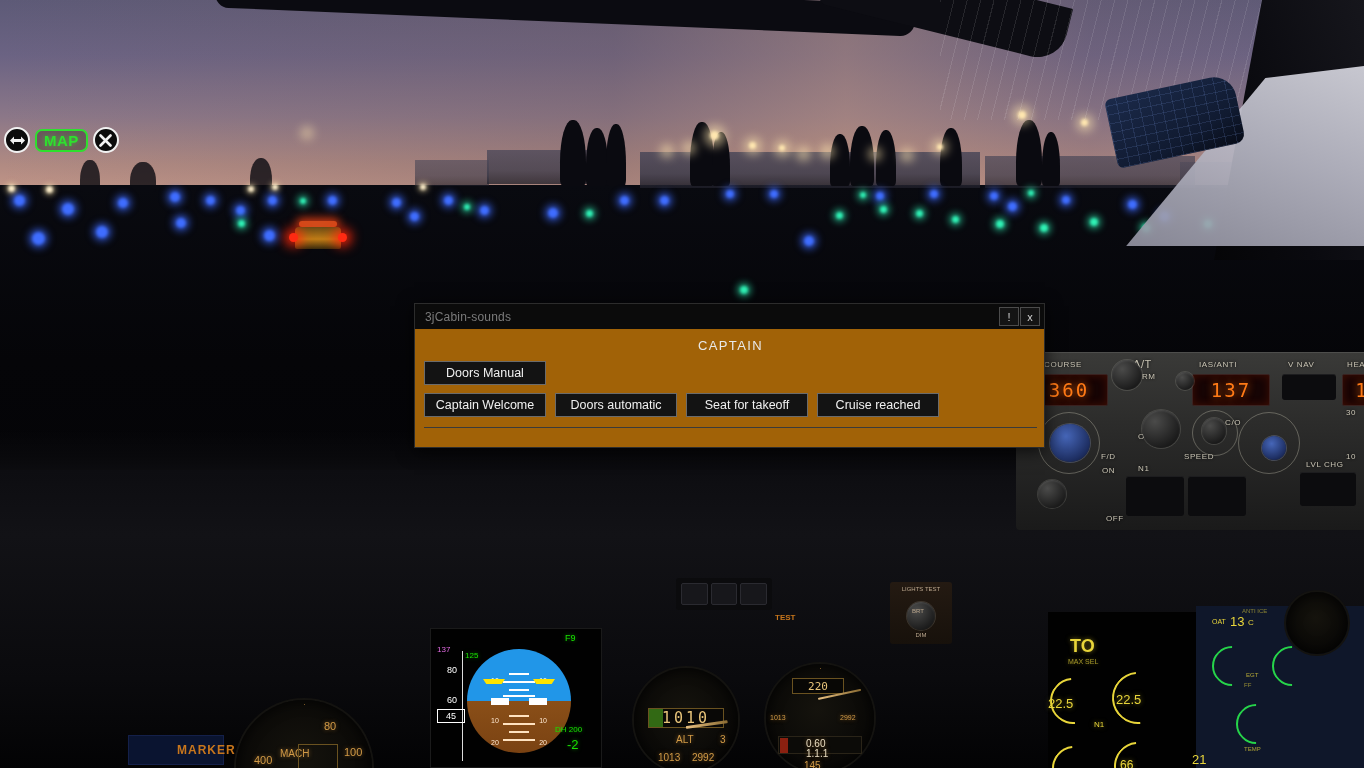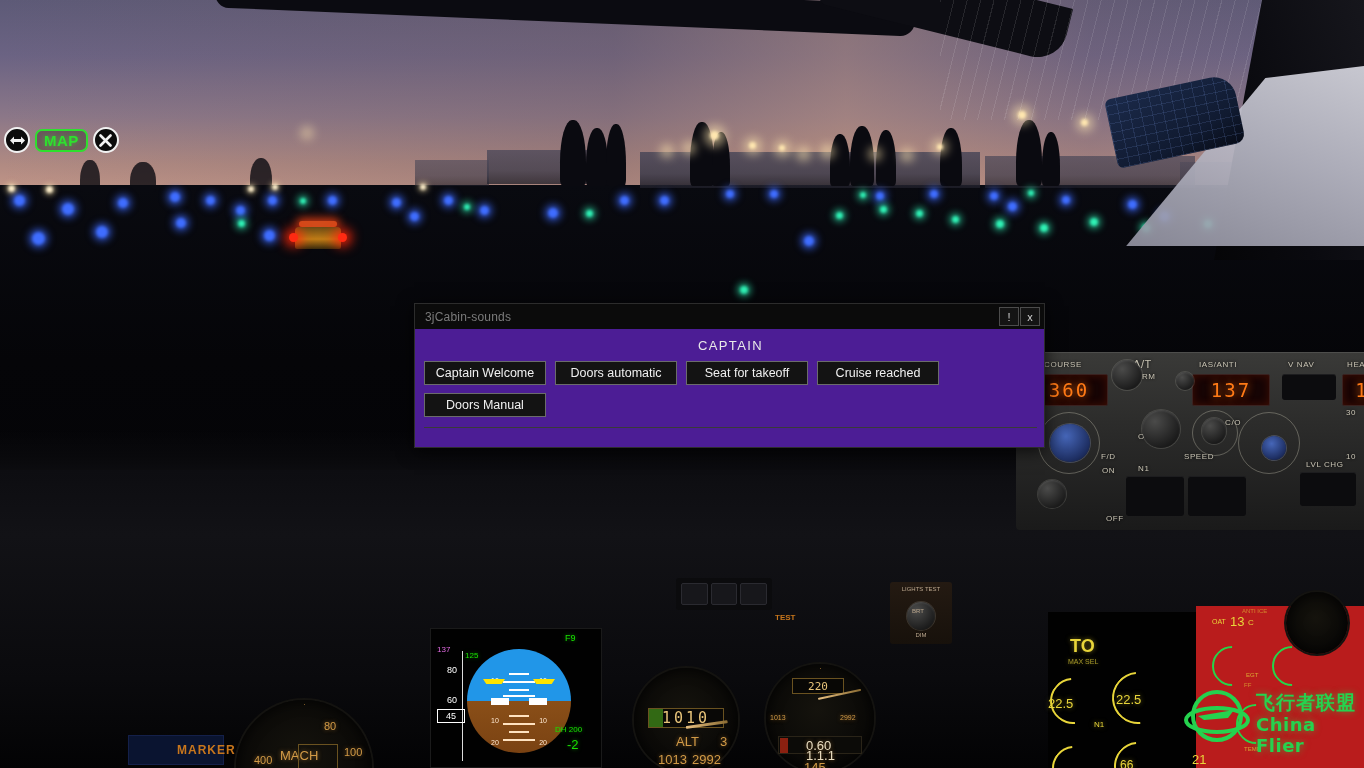--- a/index.html
+++ b/index.html
@@ -127,21 +127,21 @@
   
   .gauge {
     position:absolute; border-radius:50%;
     background:radial-gradient(circle at 48% 42%, #15130d 0%, #0a0907 62%, #050403 100%);
     box-shadow:0 0 0 2px #141310, inset 0 0 14px rgba(0,0,0,.8);
   }
   .ticks { position:absolute; inset:4px; border-radius:50%;
     background:conic-gradient(from 0deg, rgba(210,150,60,.55) 0 1.1deg, transparent 1.1deg 12deg);
     -webkit-mask:radial-gradient(circle, transparent 0 70%, #000 70% 100%);
     mask:radial-gradient(circle, transparent 0 70%, #000 70% 100%); }
-  .gtxt { position:absolute; color:#d19a46; font-size:13px; font-family:"Liberation Sans",sans-serif;
+  .gtxt { position:absolute; color:#d19a46; font-size:10px; font-family:"Liberation Sans",sans-serif;
     text-shadow:0 0 4px rgba(220,150,60,.55); }
   .needle { position:absolute; background:linear-gradient(90deg,#e8c081,#8a6b32);
     transform-origin:left center; border-radius:1px; }
 
   .pfd {
     position:absolute; left:430px; top:628px; width:172px; height:140px;
     background:#010101; border:1px solid #1a1a1a; overflow:hidden;
   }
   .adi {
     position:absolute; left:36px; top:20px; width:104px; height:104px; border-radius:50%;
@@ -177,21 +177,21 @@
     background:#010101;
   }
   .eicas-y { position:absolute; color:#e8d53a; font-family:"Liberation Sans",sans-serif;
     text-shadow:0 0 5px rgba(230,210,50,.55); }
   .arc { position:absolute; border-radius:50%; border:2px solid #e8d53a;
     border-right-color:transparent; border-bottom-color:transparent;
     transform:rotate(-50deg); }
 
   .nd {
     position:absolute; left:1196px; top:606px; width:168px; height:162px;
-    background:#b91c1c;
+    background:#0f172a;
   }
   .nd-arc { position:absolute; border-radius:50%; border:2px solid #26d44a;
     border-right-color:transparent; border-bottom-color:transparent; transform:rotate(-45deg); }
   .nd-y { position:absolute; color:#e8d53a; font-size:9px; }
 
   .watermark {
     position:absolute; left:1185px; top:686px; width:180px; height:78px;
     color:#25d24e; pointer-events:none;
   }
   .wm-cn { position:absolute; left:72px; top:6px; font-size:19px; font-weight:bold;
@@ -239,21 +239,21 @@
   .dlg-title {
     height:25px; background:#0b0b0b; display:flex; align-items:center;
     padding-left:10px; position:relative;
   }
   .dlg-title-text { color:#7b7b7b; font-size:12px; letter-spacing:.2px; }
   .dlg-ctrls { position:absolute; right:4px; top:3px; display:flex; gap:1px; }
   .dlg-ctrl {
     width:20px; height:19px; background:#141414; border:1px solid #4c4c4c;
     color:#cfcfcf; font-size:11px; display:flex; align-items:center; justify-content:center;
   }
-  .dlg-body { background:#4c1d95; padding:7px 3px 10px 5px; }
+  .dlg-body { background:#a16207; padding:7px 3px 10px 5px; }
   .dlg-heading { text-align:center; color:#e9e9e9; font-size:13px; letter-spacing:1.4px;
     margin:2px 0 8px 0; }
   .btn-row { display:flex; gap:9px; padding:0 4px; margin-bottom:8px; }
   .sbtn {
     border:1px solid #6b6b6b; background:#131313; color:#f0f0f0;
     font-size:12.5px; height:24px; line-height:22px; text-align:center;
     padding:0 6px; white-space:nowrap;
   }
   .sbtn.w1 { width:122px; }
   .dlg-sep { height:1px; background:#3a3a3a; margin:10px 4px 9px 4px; }
@@ -529,29 +529,20 @@
     <div class="nd-y" style="left:52px;top:12px;font-size:8px;">C</div>
     <div class="nd-arc" style="left:16px;top:40px;width:40px;height:40px;"></div>
     <div class="nd-arc" style="left:76px;top:40px;width:40px;height:40px;"></div>
     <div class="nd-arc" style="left:40px;top:98px;width:40px;height:40px;"></div>
     <div class="nd-y" style="left:50px;top:66px;font-size:6px;opacity:.75;">EGT</div>
     <div class="nd-y" style="left:48px;top:76px;font-size:6px;opacity:.6;">FF</div>
     <div class="nd-y" style="left:48px;top:140px;font-size:6px;opacity:.7;">TEMP</div>
     <div class="nd-y" style="left:46px;top:2px;font-size:6px;opacity:.55;">ANTI ICE</div>
     <div class="nd-y" style="left:-4px;top:146px;font-size:13px;">21</div>
 
-    <div class="watermark" style="left:-12px;top:78px;">
-      <svg class="wm-logo" viewBox="0 0 66 62">
-        <ellipse cx="33" cy="30" rx="24" ry="24" fill="none" stroke="#25d24e" stroke-width="4"></ellipse>
-        <ellipse cx="33" cy="34" rx="31" ry="12" fill="none" stroke="#25d24e" stroke-width="4"></ellipse>
-        <path d="M14 30 L50 24 L44 32 L20 34 Z" fill="#25d24e"></path>
-      </svg>
-      <div class="wm-cn">飞行者联盟</div>
-      <div class="wm-en">China Flier</div>
-    </div>
   </div>
 
   <div class="annun">
     <div></div>
     <div></div>
     <div></div>
   </div>
   <div class="test-lbl">TEST</div>
   <div class="lights-panel">
     <div class="lp-t" style="top:4px;">LIGHTS TEST</div>
@@ -583,28 +574,28 @@
       <span class="dlg-title-text">3jCabin-sounds</span>
       <div class="dlg-ctrls">
         <div class="dlg-ctrl">!</div>
         <div class="dlg-ctrl">x</div>
       </div>
     </div>
     <div class="dlg-body">
       <div class="dlg-heading">CAPTAIN</div>
 
       <div class="btn-row">
+        <div class="sbtn w1">Doors Manual</div>
+      </div>
+
+      <div class="btn-row">
         <div class="sbtn w1">Captain Welcome</div>
         <div class="sbtn w1">Doors automatic</div>
         <div class="sbtn w1">Seat for takeoff</div>
         <div class="sbtn w1">Cruise reached</div>
       </div>
 
-      <div class="btn-row">
-        <div class="sbtn w1">Doors Manual</div>
-      </div>
-
       <div class="dlg-sep"></div>
 
     </div>
   </div>
 
 </div>
 
 </body></html>

